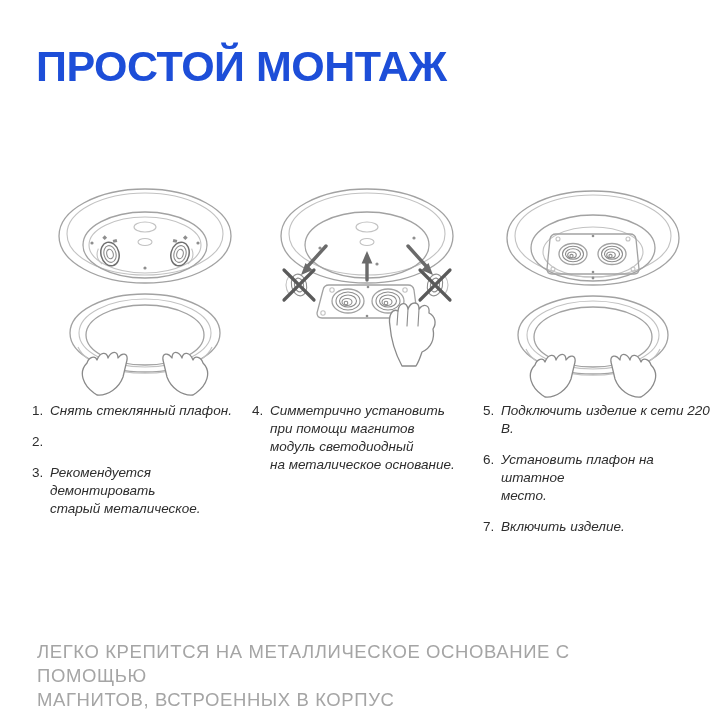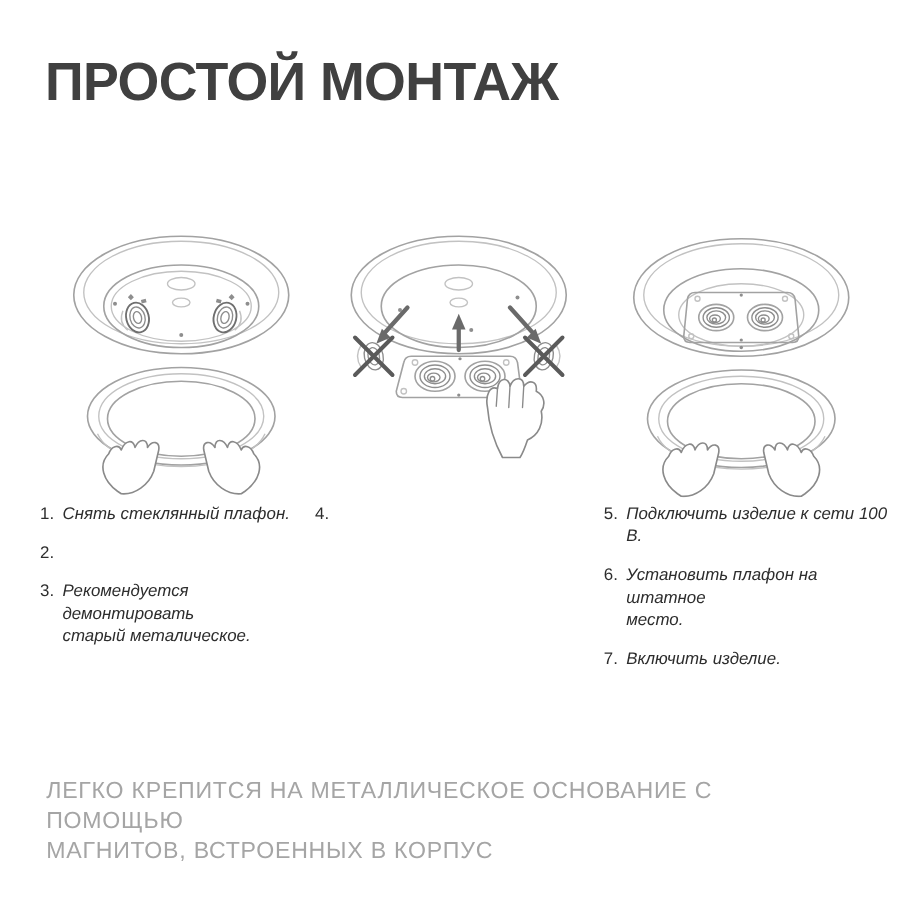--- a/index.html
+++ b/index.html
@@ -4,37 +4,37 @@
 <style>
   html,body{margin:0;padding:0;}
   body{
     width:720px;height:720px;background:#ffffff;
     font-family:"Liberation Sans", sans-serif;
     position:relative;overflow:hidden;color:#2d2d2d;
   }
   .title{
     position:absolute;left:36px;top:42px;margin:0;
     font-size:43px;font-weight:700;letter-spacing:-0.5px;
-    color:#404040;white-space:nowrap;
+    color:#1d4ed8;white-space:nowrap;
   }
   .figure{position:absolute;width:190px;height:210px;}
   #fig1{left:50px;top:186px;}
   #fig2{left:272px;top:186px;}
   #fig3{left:498px;top:188px;}
 
   .col{position:absolute;top:402px;}
   #col1{left:32px;width:214px;}
   #col2{left:252px;width:222px;}
   #col3{left:483px;width:235px;}
   .step{display:flex;margin:0 0 13px 0;font-size:13.5px;line-height:18px;color:#2d2d2d;}
   .step .num{flex:0 0 18px;}
   .step .txt{white-space:pre-line;font-style:italic;}
 
   .footer{
-    position:absolute;left:37px;top:620px;width:640px;
+    position:absolute;left:37px;top:640px;width:640px;
     font-size:18.5px;line-height:24px;letter-spacing:0.6px;
     color:#a5a5a5;text-transform:uppercase;white-space:pre-line;
   }
 
   
   svg .ln{fill:none;stroke:#a2a2a2;stroke-width:1.3;}
   svg .lt{fill:none;stroke:#c2c2c2;stroke-width:1.1;}
   svg .dk{fill:none;stroke:#6f6f6f;stroke-width:1.5;}
   svg .dk2{fill:none;stroke:#8d8d8d;stroke-width:1.1;}
   svg .dot{fill:#8e8e8e;stroke:none;}
@@ -203,27 +203,31 @@
   <div class="step">
     <span class="num">3.</span>
     <span class="txt">Рекомендуется демонтировать
 старый металическое.</span>
   </div>
 </div>
 
 <div class="col" id="col2">
   <div class="step">
     <span class="num">4.</span>
+    <span class="txt">Симметрично установить
+при помощи магнитов
+модуль светодиодный
+на металическое основание.</span>
   </div>
 </div>
 
 <div class="col" id="col3">
   <div class="step">
     <span class="num">5.</span>
-    <span class="txt">Подключить изделие к сети 100 В.</span>
+    <span class="txt">Подключить изделие к сети 220 В.</span>
   </div>
   <div class="step">
     <span class="num">6.</span>
     <span class="txt">Установить  плафон на штатное
 место.</span>
   </div>
   <div class="step">
     <span class="num">7.</span>
     <span class="txt">Включить изделие.</span>
   </div>

